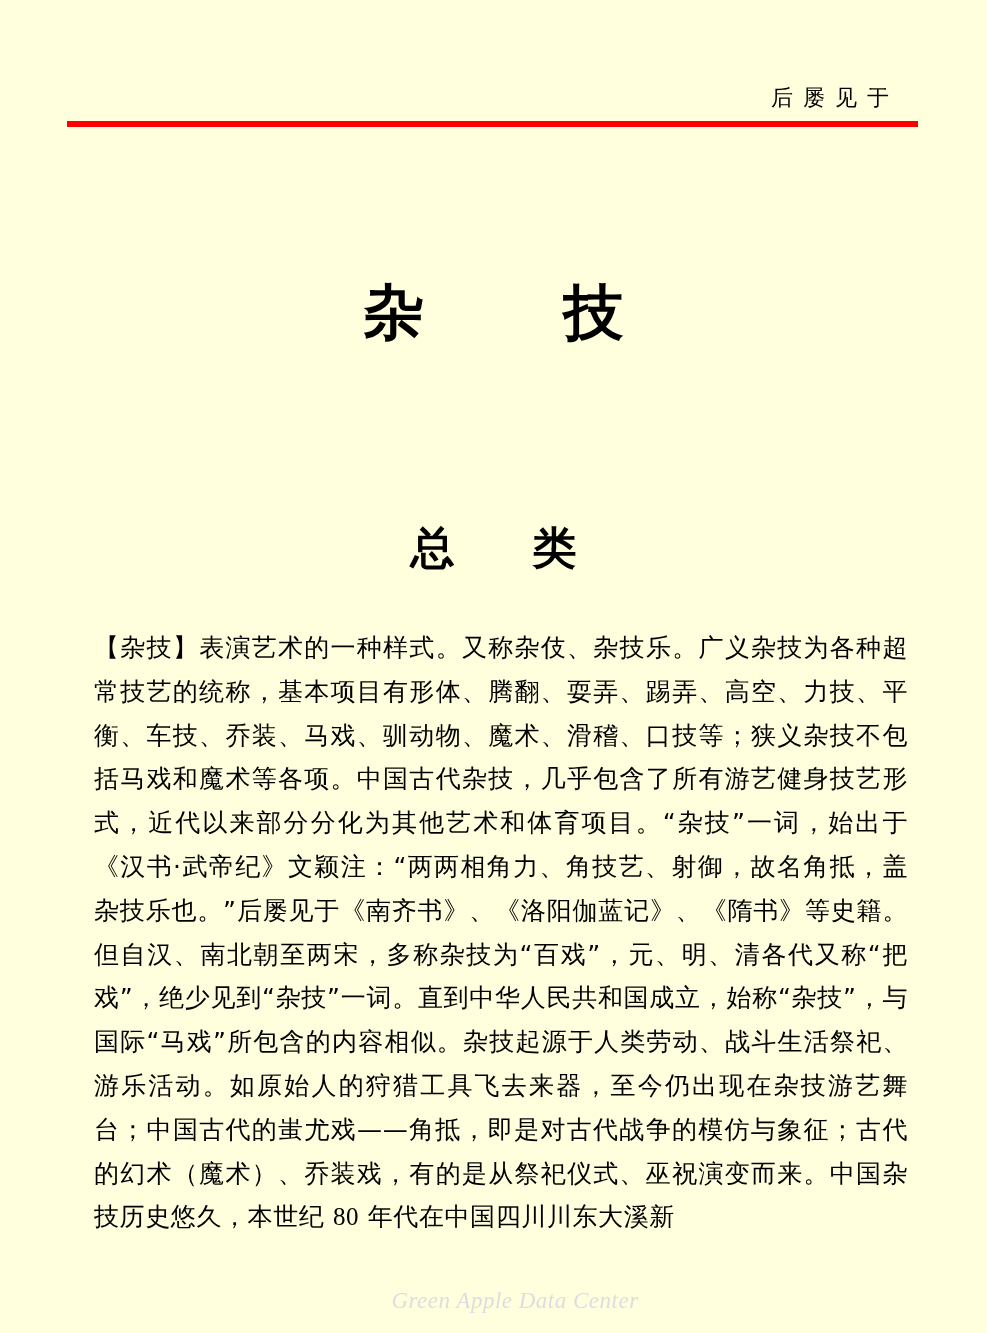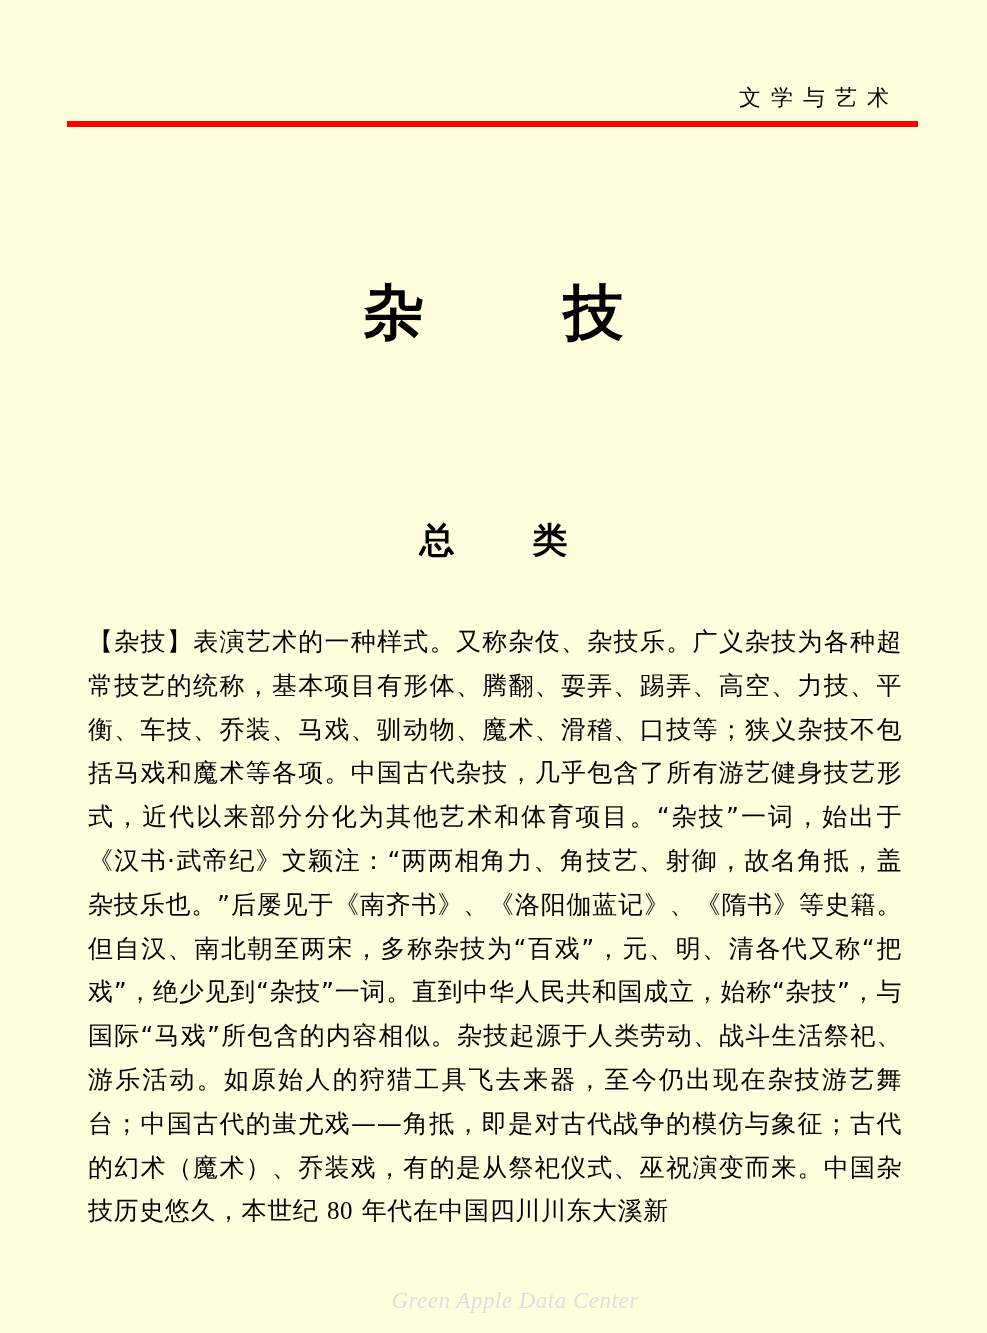--- a/index.html
+++ b/index.html
@@ -48,21 +48,21 @@
     .page-title .gap {
       display: inline-block;
       width: 140px;
     }
     .section-title {
       position: absolute;
       top: 486px;
       left: 0;
       width: 987px;
       text-align: center;
-      font-size: 35px;
+      font-size: 44px;
       line-height: 50px;
     }
     .section-title .gap {
       display: inline-block;
       width: 78px;
     }
     .body-text {
       position: absolute;
       left: 88px;
       top: 620px;
@@ -87,29 +87,29 @@
       font-family: "Liberation Serif", "DejaVu Serif", serif;
       font-style: italic;
       font-size: 23px;
       color: #DCDDE0;
       letter-spacing: 0.5px;
     }
   </style>
 </head>
 <body>
 
-<div class="running-head">文学与艺术</div>
+<div class="running-head">后屡见于</div>
 
 <div class="rule"></div>
 
 <h1 class="page-title">
   <span class="ch">杂</span><span class="gap"></span><span class="ch">技</span>
 </h1>
 
 <h2 class="section-title">
   <span>总</span><span class="gap"></span><span>类</span>
 </h2>
 
-<p class="body-text" style="margin:0;">
+<p class="body-text" style="margin:6px;">
   <span class="term">【杂技】</span><span>表演艺术的一种样式。又称杂伎、杂技乐。广义杂技为各种超常技艺的统称，基本项目有形体、腾翻、耍弄、踢弄、高空、力技、平衡、车技、乔装、马戏、驯动物、魔术、滑稽、口技等；狭义杂技不包括马戏和魔术等各项。中国古代杂技，几乎包含了所有游艺健身技艺形式，近代以来部分分化为其他艺术和体育项目。“杂技”一词，始出于《汉书·武帝纪》文颖注：“两两相角力、角技艺、射御，故名角抵，盖杂技乐也。”后屡见于《南齐书》、《洛阳伽蓝记》、《隋书》等史籍。但自汉、南北朝至两宋，多称杂技为“百戏”，元、明、清各代又称“把戏”，绝少见到“杂技”一词。直到中华人民共和国成立，始称“杂技”，与国际“马戏”所包含的内容相似。杂技起源于人类劳动、战斗生活祭祀、游乐活动。如原始人的狩猎工具飞去来器，至今仍出现在杂技游艺舞台；中国古代的蚩尤戏——角抵，即是对古代战争的模仿与象征；古代的幻术（魔术）、乔装戏，有的是从祭祀仪式、巫祝演变而来。中国杂技历史悠久，本世纪</span> <span class="num">80</span> <span>年代在中国四川川东大溪新</span>
 </p>
 
 <div class="watermark">Green Apple Data Center</div>
 
 </body></html>

